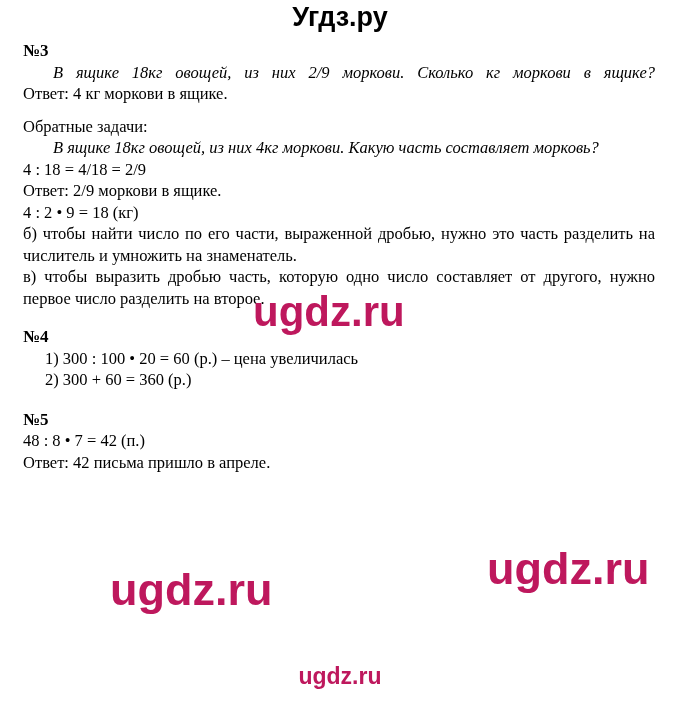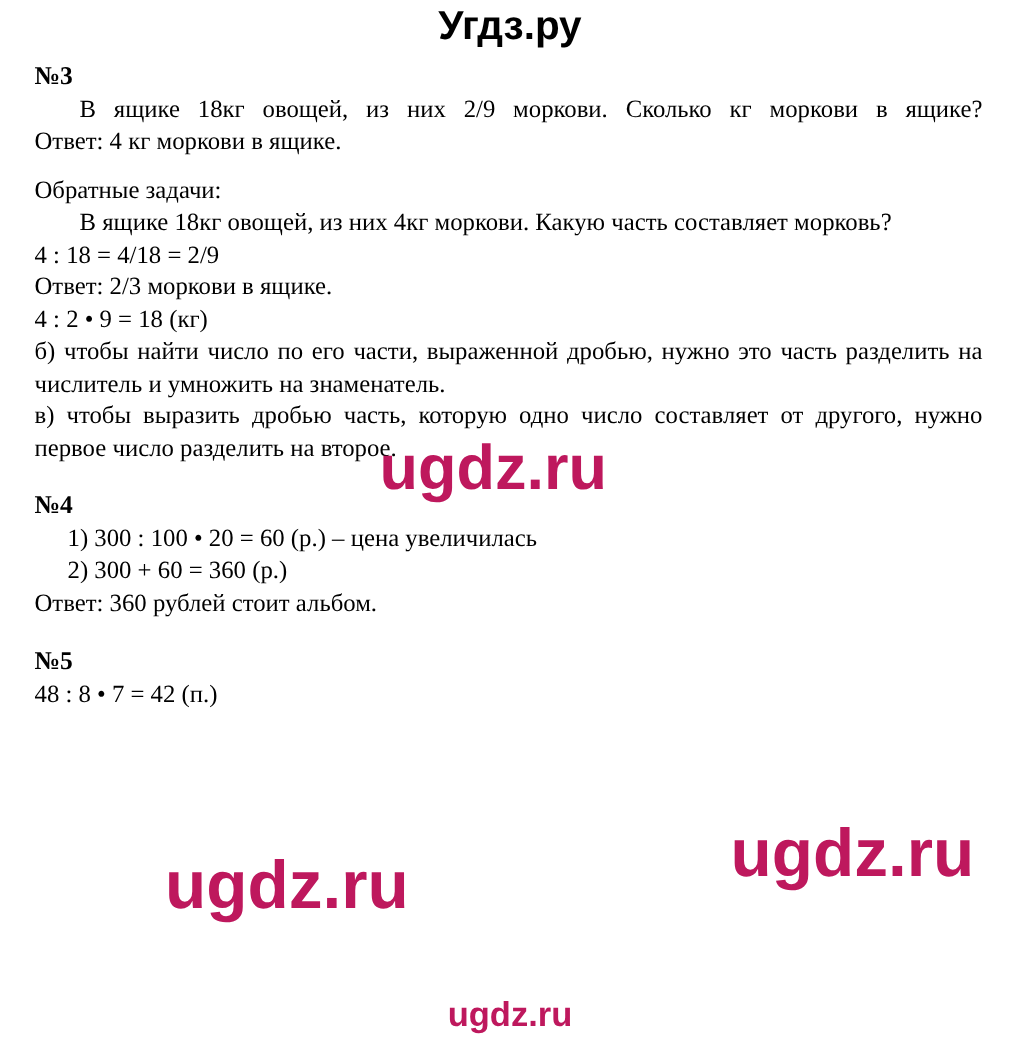--- a/index.html
+++ b/index.html
@@ -36,20 +36,21 @@
     line-height: 21.5px;
   }
   .doc p { margin: 0; }
   .problem-number {
     font-weight: bold;
     font-size: 17px;
   }
   .p3-number   { margin-top: 8px  !important; }
   .inverse-heading { margin-top: 11px !important; }
   .statement {
+    font-style: italic;
     text-align: justify;
     text-indent: 30px;
   }
   .statement.one-line {
     text-align-last: justify;
   }
   .rule { text-align: justify; }
   .p4-number { margin-top: 17px !important; }
   .p5-number { margin-top: 18px !important; }
   .step { padding-left: 22px; }
@@ -77,34 +78,34 @@
   <div class="doc">
 
     <p class="problem-number p3-number">№3</p>
     <p class="statement one-line">В ящике 18кг овощей, из них 2/9 моркови. Сколько кг моркови в ящике?</p>
     <p class="answer-line">Ответ: 4 кг моркови в ящике.</p>
 
     <p class="inverse-heading">Обратные задачи:</p>
 
     <p class="statement">В ящике 18кг овощей, из них 4кг моркови. Какую часть составляет морковь?</p>
     <p class="math-line">4 : 18 = 4/18 = 2/9</p>
-    <p class="answer-line">Ответ: 2/3 моркови в ящике.</p>
+    <p class="answer-line">Ответ: 2/9 моркови в ящике.</p>
 
     <p class="math-line">4 : 2 • 9 = 18 (кг)</p>
 
     <p class="rule">б) чтобы найти число по его части, выраженной дробью, нужно это часть разделить на числитель и умножить на знаменатель.</p>
     <p class="rule">в) чтобы выразить дробью часть, которую одно число составляет от другого, нужно первое число разделить на второе.</p>
 
     <p class="problem-number p4-number">№4</p>
     <p class="step">1) 300 : 100 • 20 = 60 (р.) – цена увеличилась</p>
     <p class="step">2) 300 + 60 = 360 (р.)</p>
-    <p class="answer-line">Ответ: 360 рублей стоит альбом.</p>
 
     <p class="problem-number p5-number">№5</p>
     <p class="math-line">48 : 8 • 7 = 42 (п.)</p>
+    <p class="answer-line">Ответ: 42 письма пришло в апреле.</p>
 
   </div>
 
   <div class="watermark wm-mid">ugdz.ru</div>
   <div class="watermark wm-right">ugdz.ru</div>
   <div class="watermark wm-left">ugdz.ru</div>
   <div class="watermark wm-bottom">ugdz.ru</div>
 
 </div>
 

